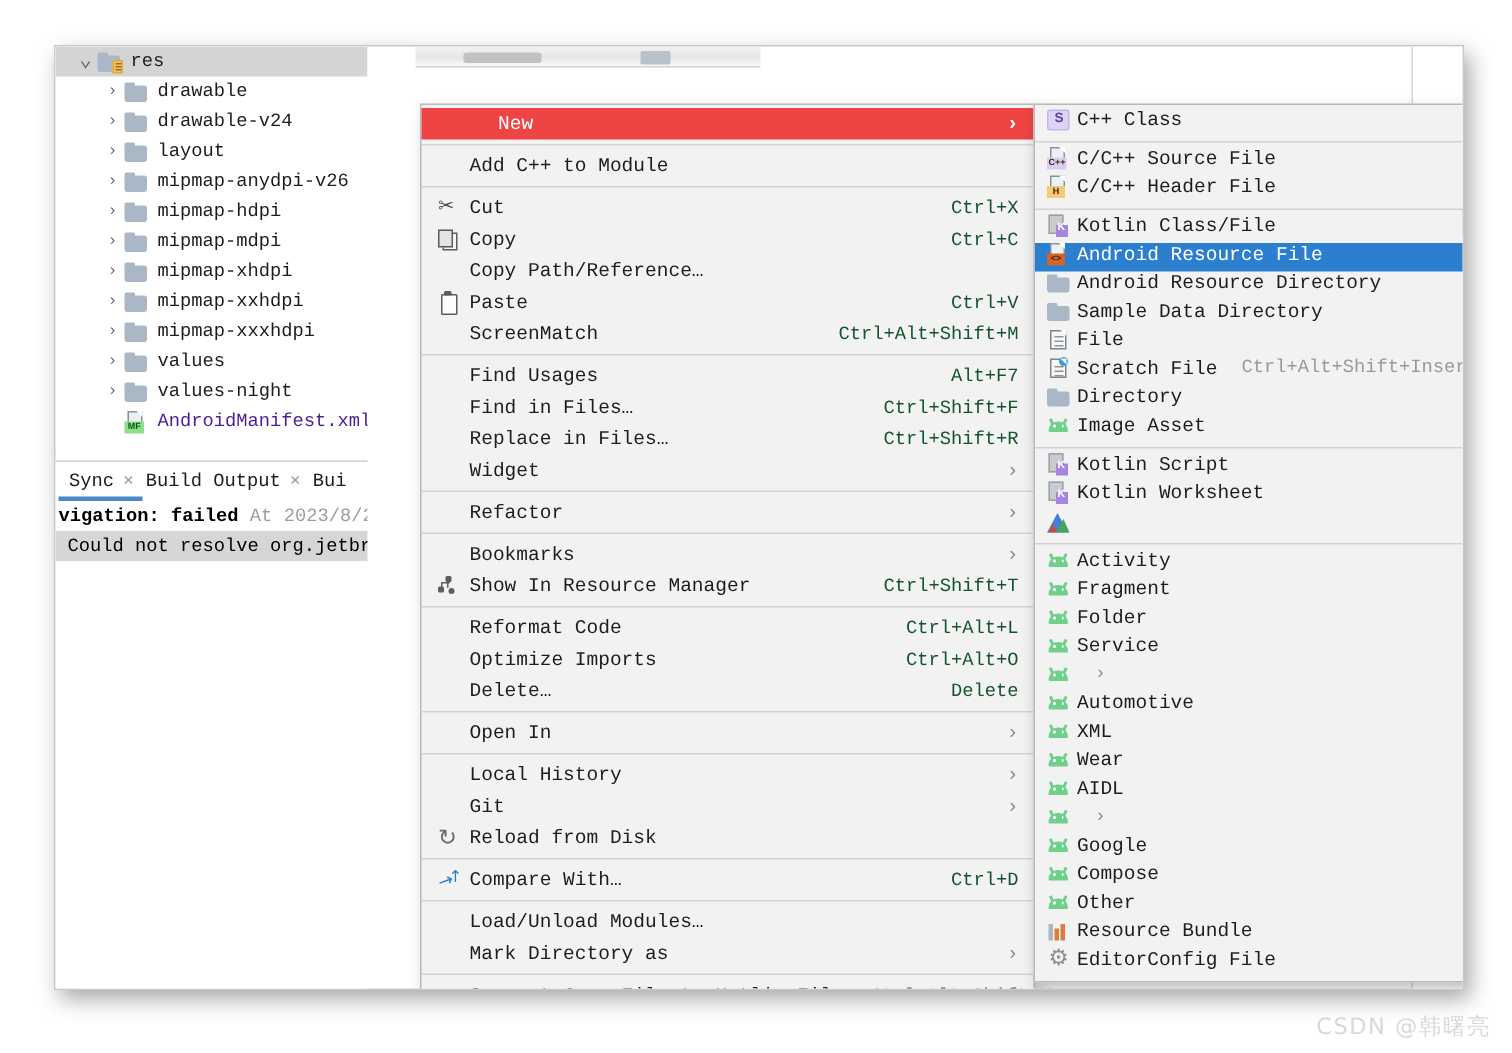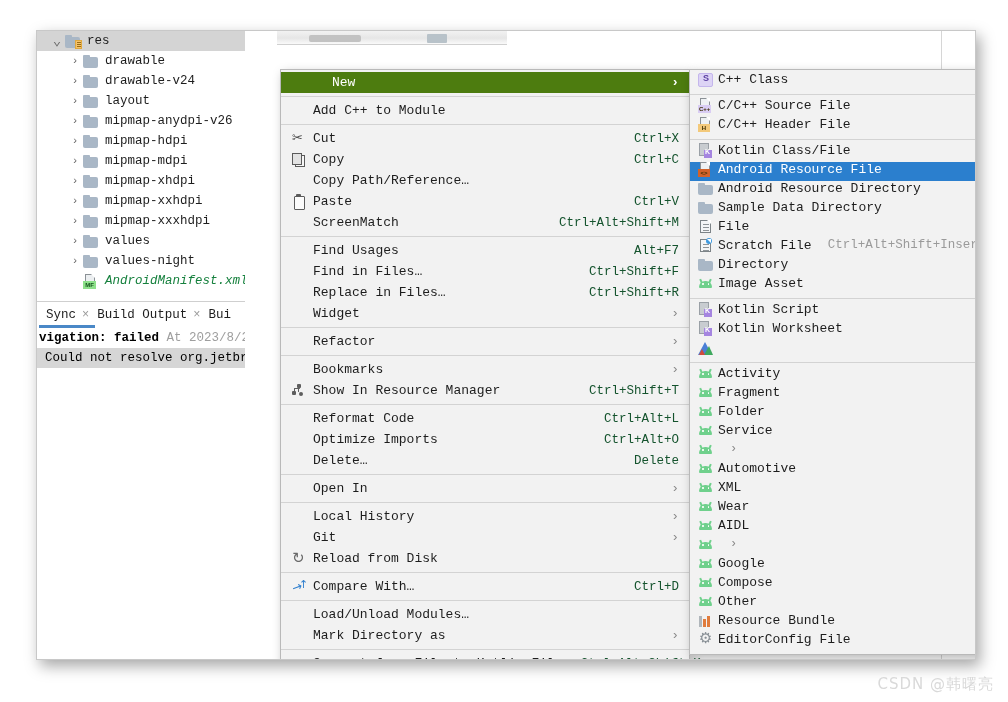--- a/index.html
+++ b/index.html
@@ -106,26 +106,26 @@
   }
   .mf-icon .pg::after{
     content:""; position:absolute; right:-1px; top:-1px;
     border-left:4px solid transparent; border-top:4px solid #ffffff;
   }
   .mf-icon .badge{
     position:absolute; left:0px; bottom:0px; width:13px; height:8px;
     background:#8de08a; color:#14521b; font-size:6px; line-height:8px;
     text-align:center; font-family:"Liberation Sans",sans-serif; font-weight:bold;
   }
-  .tree-label-xml { color:#15803d;font-style:italic; }
+  .tree-label-xml { color:#4c1d95; }
 
   
   .build-panel {
     position: absolute;
-    left: 0; top: 270px;
+    left: 0; top: 276px;
     width: 208px; height: 362px;
     background: #ffffff;
     border-top: 1px solid #cfcfcf;
   }
   .build-tabs {
     display:flex; align-items:center;
     height: 26px;
     font-size: 12.5px;
     color: #1d1d1d;
     padding-left: 4px;
@@ -175,21 +175,21 @@
     font-size: 13px;
     color: #1d1d1d;
   }
   .mi {
     position: relative;
     display: flex; align-items: center;
     height: 21px;
     padding-left: 8px; padding-right: 10px;
     white-space: nowrap;
   }
-  .mi.hl { background: #4d7c0f; color: #ffffff; padding-left: 27px; }
+  .mi.hl { background: #ef4444; color: #ffffff; padding-left: 27px; }
   .mi-ico {
     flex: 0 0 24px; width: 24px; height: 16px;
     position: relative; margin-right: 0px;
   }
   .mi-text { flex: 1 1 auto; }
   .mi-acc {
     color: #14532d; font-size: 12.5px; margin-left: 18px;
   }
   .mi-arrow {
     color: #8a8a8a; font-size: 13px; margin-left: 14px; line-height: 1;

